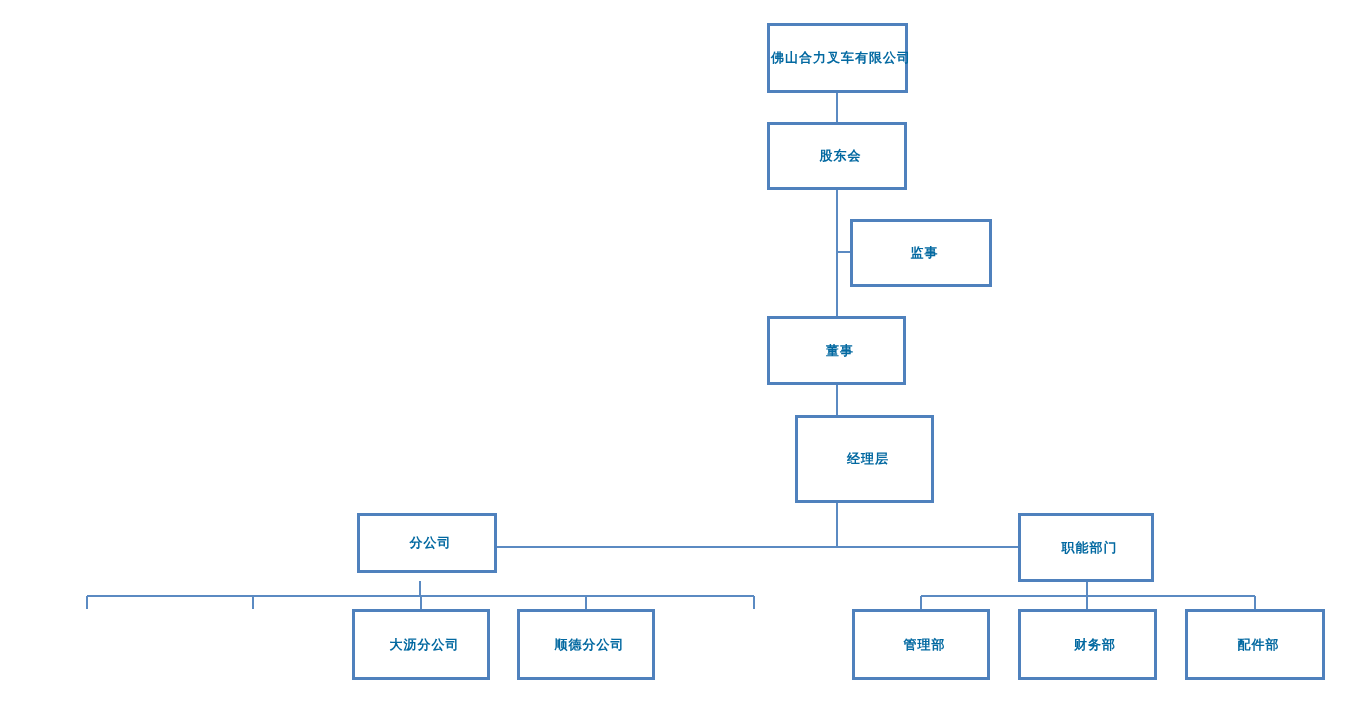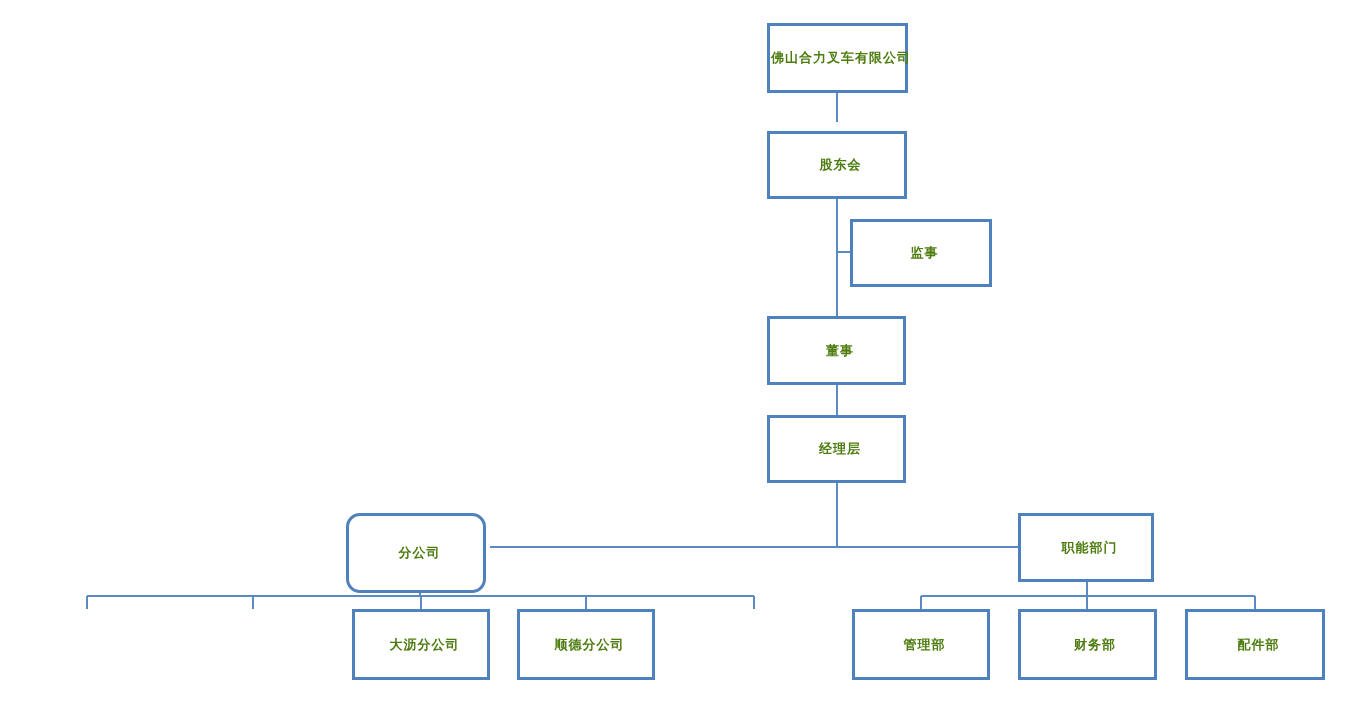--- a/index.html
+++ b/index.html
@@ -19,21 +19,21 @@
     position: absolute;
     box-sizing: border-box;
     background: #ffffff;
     border: 3px solid #4f81bd;
     display: flex;
     align-items: center;
     justify-content: center;
     z-index: 2;
   }
   .node-label {
-    color: #4d7c0f;
+    color: #0369a1;
     font-weight: bold;
     font-size: 13px;
     white-space: nowrap;
     letter-spacing: 1px;
     text-align: center;
     margin-left: 7px;
   }
   .connector {
     position: absolute;
     background: #5b8ac2;
@@ -58,33 +58,33 @@
     <div class="connector" style="left: 585px; top: 596px; width: 2px; height: 13px;"></div>
     <div class="connector" style="left: 753px; top: 596px; width: 2px; height: 13px;"></div>
     <div class="connector" style="left: 1086px; top: 582px; width: 2px; height: 14px;"></div>
     <div class="connector" style="left: 921px; top: 595px; width: 334px; height: 2px;"></div>
     <div class="connector" style="left: 920px; top: 596px; width: 2px; height: 13px;"></div>
     <div class="connector" style="left: 1086px; top: 596px; width: 2px; height: 13px;"></div>
     <div class="connector" style="left: 1254px; top: 596px; width: 2px; height: 13px;"></div>
     <div class="node" style="left: 767px; top: 23px; width: 141px; height: 70px;">
       <span class="node-label">佛山合力叉车有限公司</span>
     </div>
-    <div class="node" style="left: 767px; top: 131px; width: 140px; height: 68px;">
+    <div class="node" style="left: 767px; top: 122px; width: 140px; height: 68px;">
       <span class="node-label">股东会</span>
     </div>
     <div class="node" style="left: 850px; top: 219px; width: 142px; height: 68px;">
       <span class="node-label">监事</span>
     </div>
     <div class="node" style="left: 767px; top: 316px; width: 139px; height: 69px;">
       <span class="node-label">董事</span>
     </div>
-    <div class="node" style="left: 767px; top: 415px; width: 139px; height: 68px;">
+    <div class="node" style="left: 795px; top: 415px; width: 139px; height: 88px;">
       <span class="node-label">经理层</span>
     </div>
-    <div class="node" style="left: 346px; top: 513px; width: 140px; height: 80px; border-radius: 14px;">
+    <div class="node" style="left: 357px; top: 513px; width: 140px; height: 60px;">
       <span class="node-label">分公司</span>
     </div>
     <div class="node" style="left: 1018px; top: 513px; width: 136px; height: 69px;">
       <span class="node-label">职能部门</span>
     </div>
     <div class="node" style="left: 517px; top: 609px; width: 138px; height: 71px;">
       <span class="node-label">顺德分公司</span>
     </div>
     <div class="node" style="left: 352px; top: 609px; width: 138px; height: 71px;">
       <span class="node-label">大沥分公司</span>

